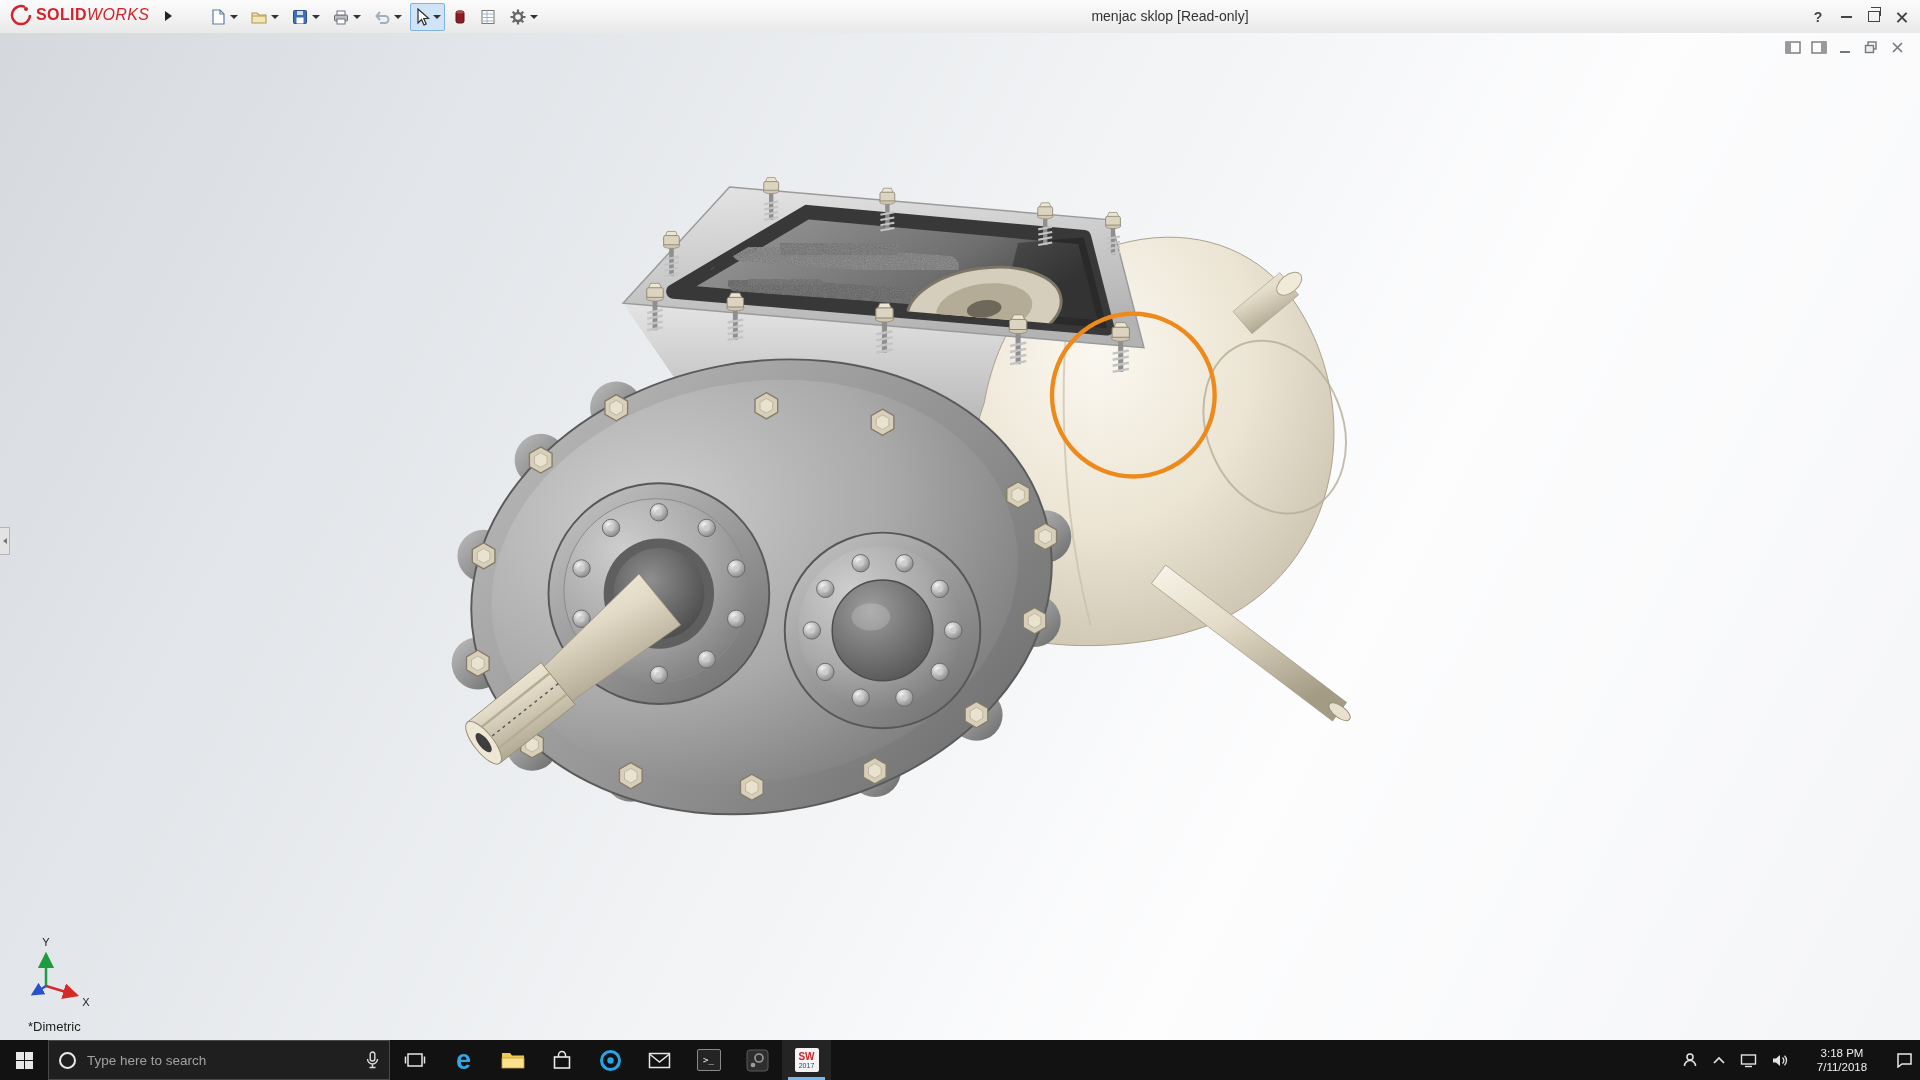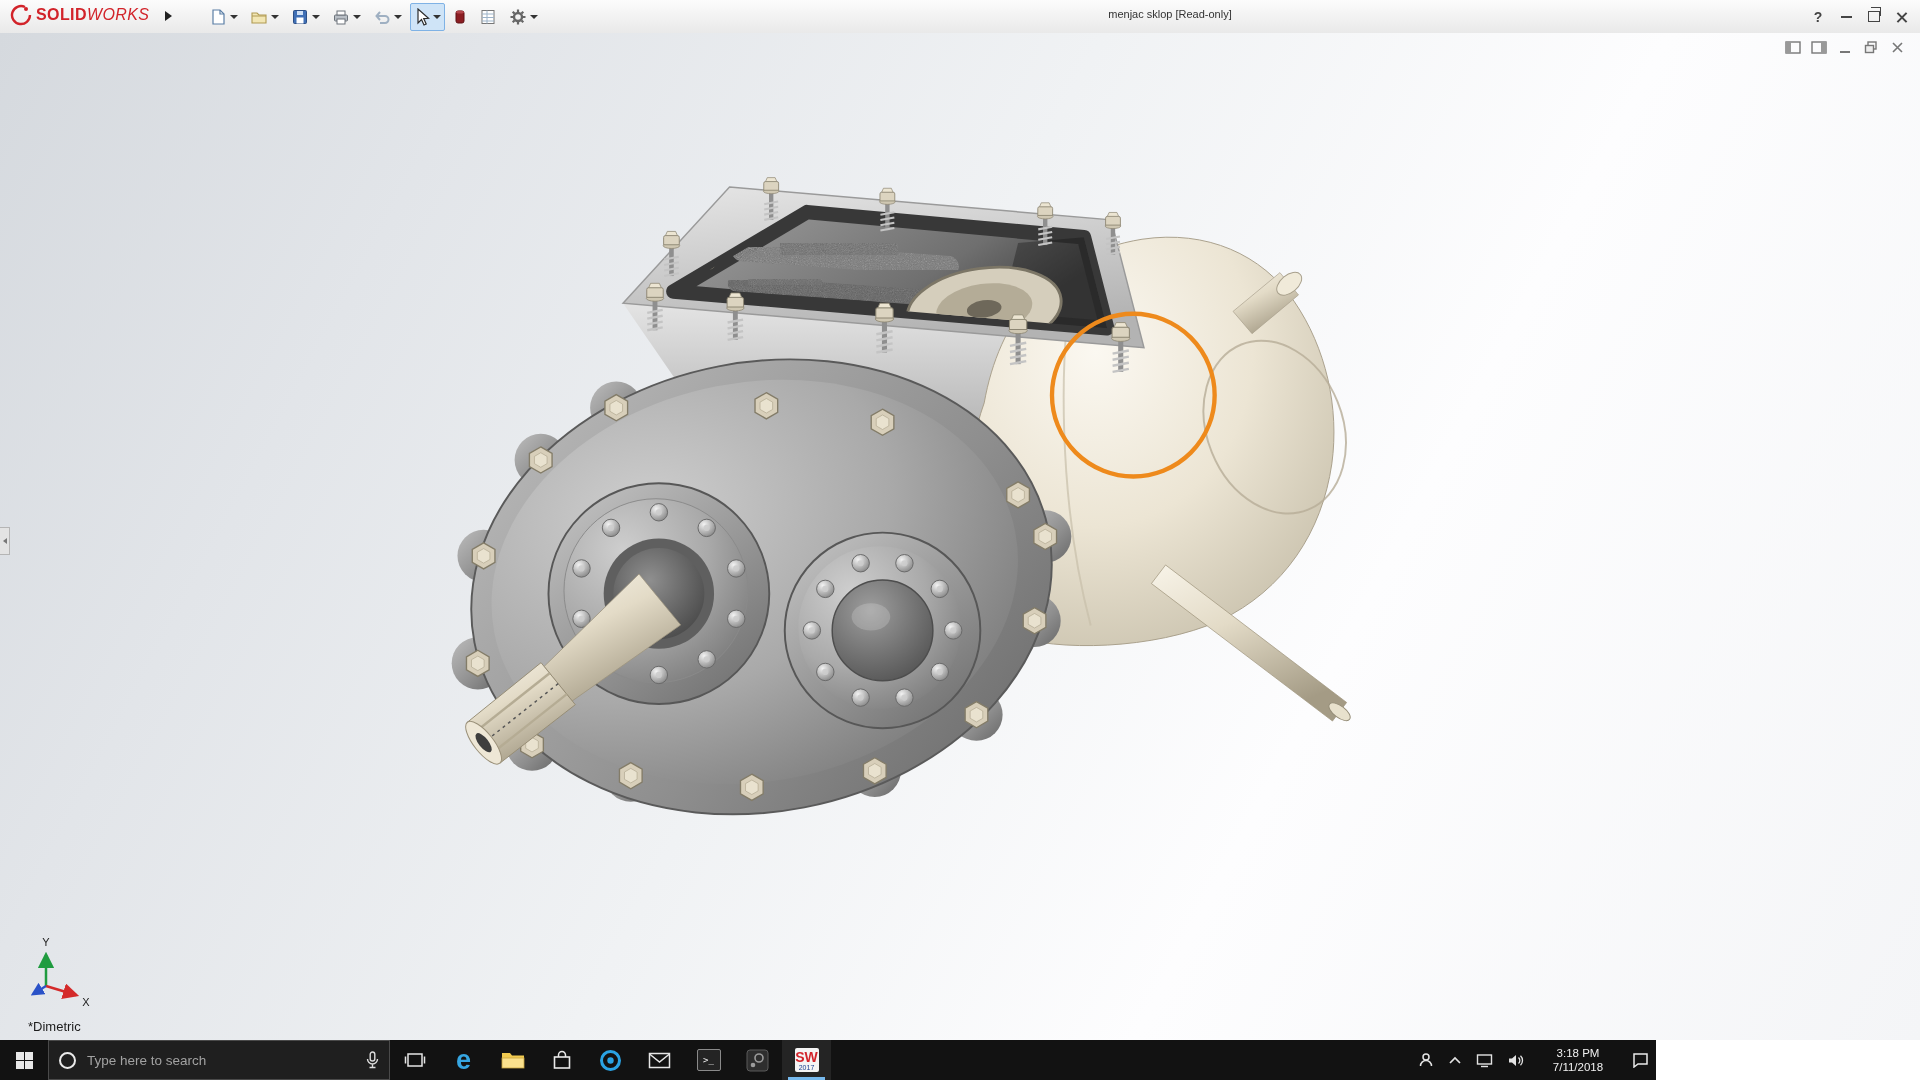--- a/index.html
+++ b/index.html
@@ -16,21 +16,21 @@
     display:flex;align-items:center;justify-content:center;cursor:pointer;}
   .expand-arrow::after{content:"";border-left:7px solid #222;border-top:5px solid transparent;
     border-bottom:5px solid transparent;}
   #toolbar{position:absolute;left:205px;top:2px;height:29px;display:flex;align-items:center;gap:4px;}
   .tbtn{display:flex;align-items:center;height:26px;padding:0 3px;border:1px solid transparent;border-radius:2px;}
   .tbtn.active{background:#cfe4f7;border-color:#7fb2e5;}
   .tbtn svg{display:block;}
   .caret{width:0;height:0;border-left:4px solid transparent;border-right:4px solid transparent;
     border-top:4px solid #333;margin-left:3px;}
   #doc-title{position:absolute;left:1020px;top:8px;width:300px;text-align:center;
-    font-size:11px;color:#333;}
+    font-size:14px;color:#333;}
   .win-controls{position:absolute;right:4px;top:0;height:33px;display:flex;align-items:center;}
   .wbtn{width:28px;height:26px;display:flex;align-items:center;justify-content:center;color:#444;}
   .wbtn.help{font-size:14px;font-weight:bold;}
   .glyph-min{width:11px;height:2px;background:#444;}
   .glyph-restore{position:relative;width:10px;height:9px;border:1.5px solid #444;}
   .glyph-restore::before{content:"";position:absolute;left:2px;top:-5px;width:9px;height:8px;
     border:1.5px solid #444;border-bottom:none;border-left:none;}
   .glyph-close{position:relative;width:12px;height:12px;}
   .glyph-close::before,.glyph-close::after{content:"";position:absolute;left:5px;top:0;width:2px;height:13px;background:#444;}
   .glyph-close::before{transform:rotate(45deg);} .glyph-close::after{transform:rotate(-45deg);}
@@ -41,38 +41,38 @@
   #model-svg{position:absolute;left:0;top:0;}
   .doc-controls{position:absolute;right:14px;top:6px;display:flex;gap:8px;}
   .doc-controls .dbtn{width:18px;height:16px;display:flex;align-items:center;justify-content:center;}
   .edge-tab{position:absolute;left:0;top:494px;width:9px;height:26px;background:#e3e3e3;
     border:1px solid #b5b5b5;border-left:none;display:flex;align-items:center;justify-content:center;}
   .edge-tab::after{content:"";border-right:4px solid #777;border-top:3px solid transparent;border-bottom:3px solid transparent;}
   #triad{position:absolute;left:12px;top:901px;}
   #view-label{position:absolute;left:20px;top:986px;font-size:13px;color:#1c1c1c;margin-left:8px;}
 
   
-  #taskbar{position:absolute;left:0;top:1040px;width:1656px;height:40px;background:#121212;
+  #taskbar{position:absolute;left:0;top:1040px;width:1920px;height:40px;background:#121212;
     display:flex;align-items:stretch;color:#e8e8e8;}
   #start-btn{width:48px;display:flex;align-items:center;justify-content:center;}
   #search-box{width:342px;background:#1f1f1f;border:1px solid #4a4a4a;display:flex;align-items:center;
     padding:0 10px;box-sizing:border-box;gap:9px;}
   #search-box .cortana-ring{width:13px;height:13px;border:2px solid #eaeaea;border-radius:50%;flex:none;}
   #search-input{flex:1;background:transparent;border:none;outline:none;color:#cfcfcf;font-size:13.5px;
     font-family:"Liberation Sans",sans-serif;}
   #search-input::placeholder{color:#a2a2a2;}
   .tb-slot{width:49px;display:flex;align-items:center;justify-content:center;position:relative;}
   .tb-slot.active-app{background:rgba(255,255,255,.08);}
   .tb-slot.active-app::after{content:"";position:absolute;left:6px;right:6px;bottom:0;height:3px;background:#76b9ed;}
   .edge-e{font-size:27px;font-weight:bold;color:#36a6e2;line-height:24px;}
   .cmd-box{width:22px;height:20px;background:#242424;border:1px solid #8a8a8a;border-radius:2px;
     color:#efefef;font-family:"DejaVu Sans Mono",monospace;font-size:9px;display:flex;align-items:center;justify-content:center;}
   .sw-box{width:24px;height:24px;background:#f4f4f4;border-radius:2px;display:flex;flex-direction:column;
     align-items:center;justify-content:center;line-height:1;}
-  .sw-box .sw-label{color:#d2232a;font-weight:bold;font-size:14px;}
+  .sw-box .sw-label{color:#d2232a;font-weight:bold;font-size:10px;}
   .sw-box .sw-year{color:#1a3f8f;font-size:7px;}
   #tray{margin-left:auto;display:flex;align-items:center;}
   .tray-btn{height:40px;display:flex;align-items:center;justify-content:center;padding:0 7px;}
   #clock{width:86px;text-align:center;font-size:11.5px;line-height:14px;color:#f0f0f0;padding:0 4px;}
 </style>
 </head>
 <body>
 
 <div id="root">
 

